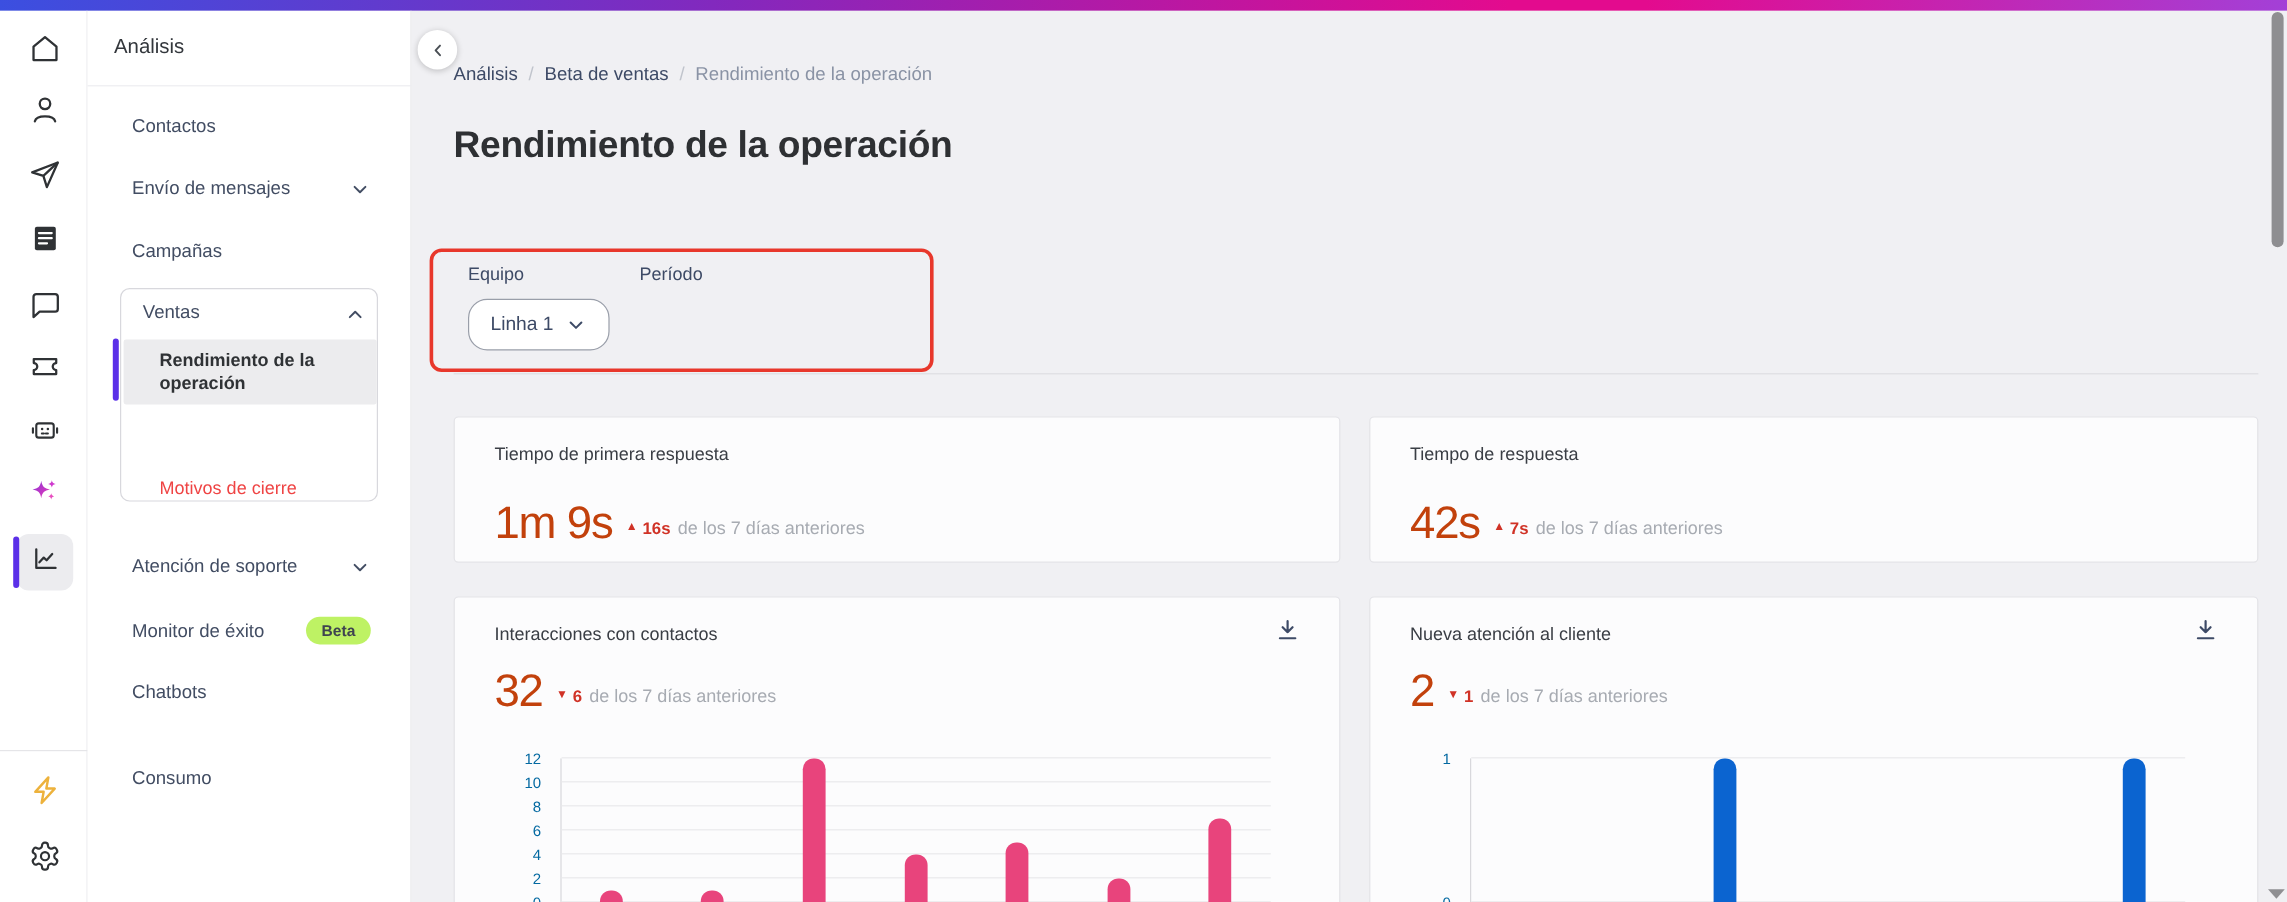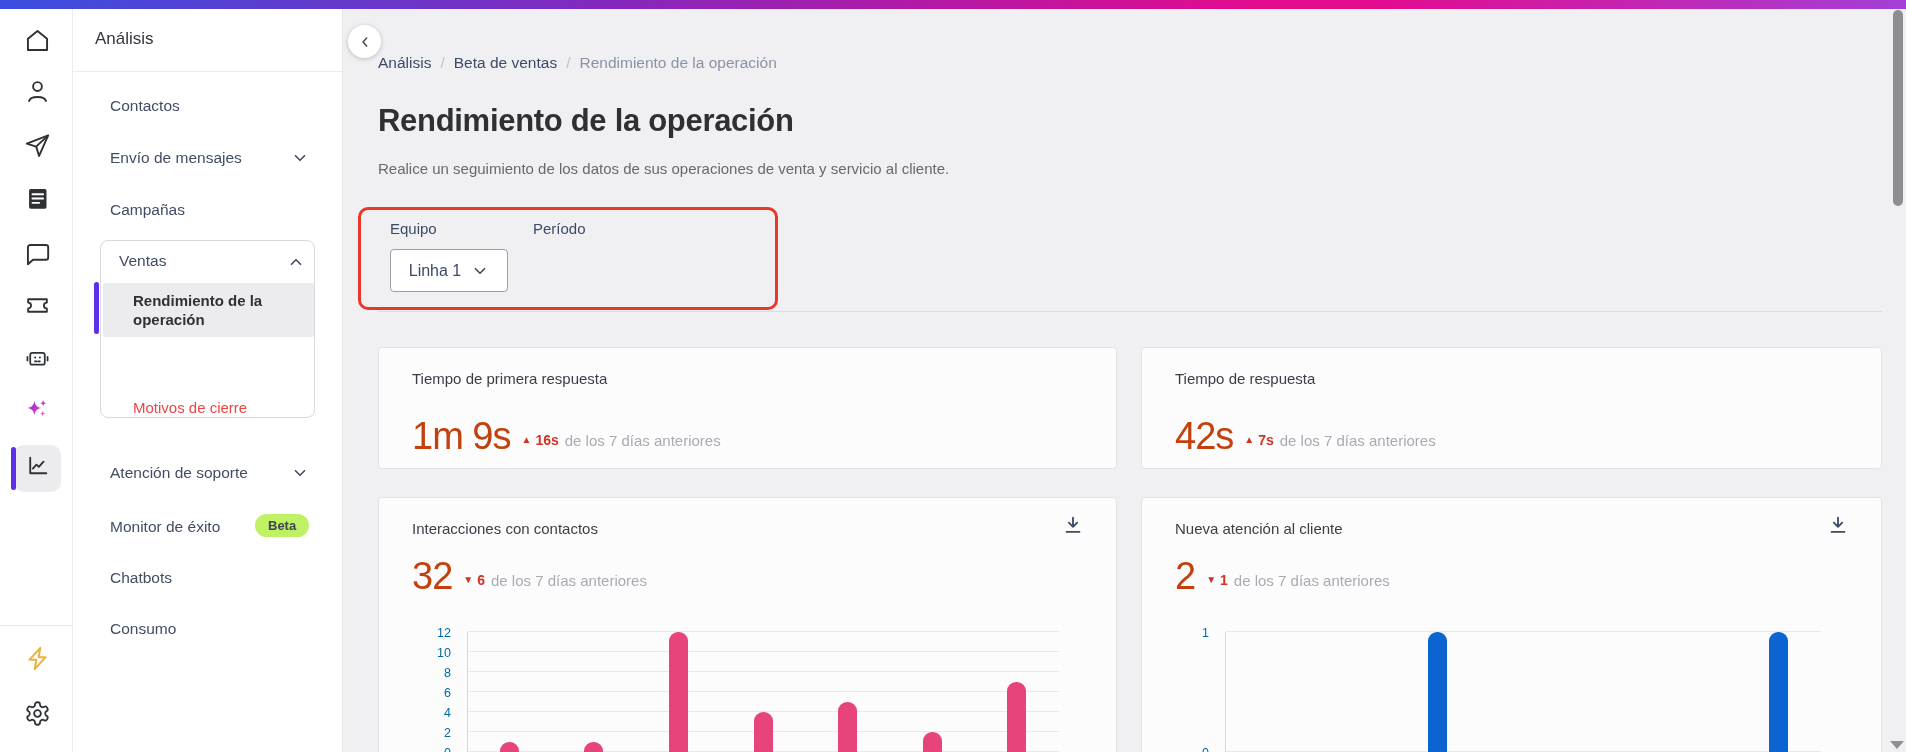--- a/index.html
+++ b/index.html
@@ -45,21 +45,21 @@
   .main { position:absolute; left:343px; top:9px; right:0; bottom:0; background:#f0f0f3; }
   .breadcrumb { position:absolute; left:35px; top:45px; font-size:15.5px; display:flex; gap:9px; }
   .crumb-link { color:#3d4a66; cursor:pointer; }
   .crumb-sep { color:#c0c4cc; }
   .crumb-current { color:#8a93a5; }
   .page-title { position:absolute; left:35px; top:94px; font-size:31px; font-weight:700; color:#2e3033; letter-spacing:-.3px; }
   .page-subtitle { position:absolute; left:35px; top:151px; font-size:15px; color:#68696d; }
 
   .annotation-box { position:absolute; left:15px; top:198px; width:420px; height:103px; border:3px solid #e8372b; border-radius:10px; pointer-events:none; z-index:4; }
   .filter-label { position:absolute; top:211px; font-size:15px; color:#3d4a66; }
-  .filter-select { position:absolute; top:240px; height:43px; background:#fff; border:1px solid #999ea9; border-radius:4px;
+  .filter-select { position:absolute; top:240px; height:43px; background:#fff; border:1px solid #999ea9; border-radius:16px;
     display:flex; align-items:center; justify-content:center; gap:10px; font-size:16px; color:#3d4a66; cursor:pointer; }
   .lbl-equipo { left:47px; } .sel-equipo { left:47px; width:118px; }
   .lbl-periodo { left:190px; } .sel-periodo { left:190px; width:192px; }
   .filter-divider { position:absolute; left:35px; top:302px; width:1504px; height:1px; background:#dedee2; }
 
   .card { position:absolute; background:#fcfcfd; border:1px solid #e3e3e7; border-radius:4px; }
   .card-1 { left:35px; top:338px; width:739px; height:122px; }
   .card-2 { left:798px; top:338px; width:741px; height:122px; }
   .card-3 { left:35px; top:488px; width:739px; height:350px; }
   .card-4 { left:798px; top:488px; width:741px; height:350px; }
@@ -208,41 +208,40 @@
   <div class="nav-chevron" style="top:455px">
     <svg viewBox="0 0 24 24" fill="none" stroke="#424d63" stroke-width="2.2" stroke-linecap="round" stroke-linejoin="round">
         <polyline points="6 9 12 15 18 9"></polyline>
       </svg>
   </div>
 
   <div class="nav-item" style="top:508px">Monitor de éxito</div>
   <div class="beta-badge">Beta</div>
 
   <div class="nav-item" style="top:559px">Chatbots</div>
-  <div class="nav-item" style="top:610px">Consumo</div>
+  <div class="nav-item" style="top:630px">Consumo</div>
 </nav>
 
 <div class="collapse-btn">
   <svg width="16" height="16" viewBox="0 0 24 24" fill="none" stroke="#4a4f55" stroke-width="2.4" stroke-linecap="round" stroke-linejoin="round">
       <polyline points="14.5 6 9 12 14.5 18"></polyline>
     </svg>
 </div>
 
 <main class="main">
 
   <div class="breadcrumb">
     <span class="crumb-link">Análisis</span>
     <span class="crumb-sep">/</span>
     <span class="crumb-link">Beta de ventas</span>
     <span class="crumb-sep">/</span>
     <span class="crumb-current">Rendimiento de la operación</span>
   </div>
 
   <h1 class="page-title">Rendimiento de la operación</h1>
-  <div class="page-subtitle">Realice un seguimiento de los datos de sus operaciones de venta y servicio al cliente.</div>
 
   <div class="annotation-box"></div>
   <div class="filter-label lbl-equipo">Equipo</div>
   <div class="filter-select sel-equipo">
     <span>Linha 1</span>
     <svg width="18" height="18" viewBox="0 0 24 24" fill="none" stroke="#3d4a66" stroke-width="2.2" stroke-linecap="round" stroke-linejoin="round">
         <polyline points="6 9 12 15 18 9"></polyline>
       </svg>
   </div>
   <div class="filter-label lbl-periodo">Período</div>

